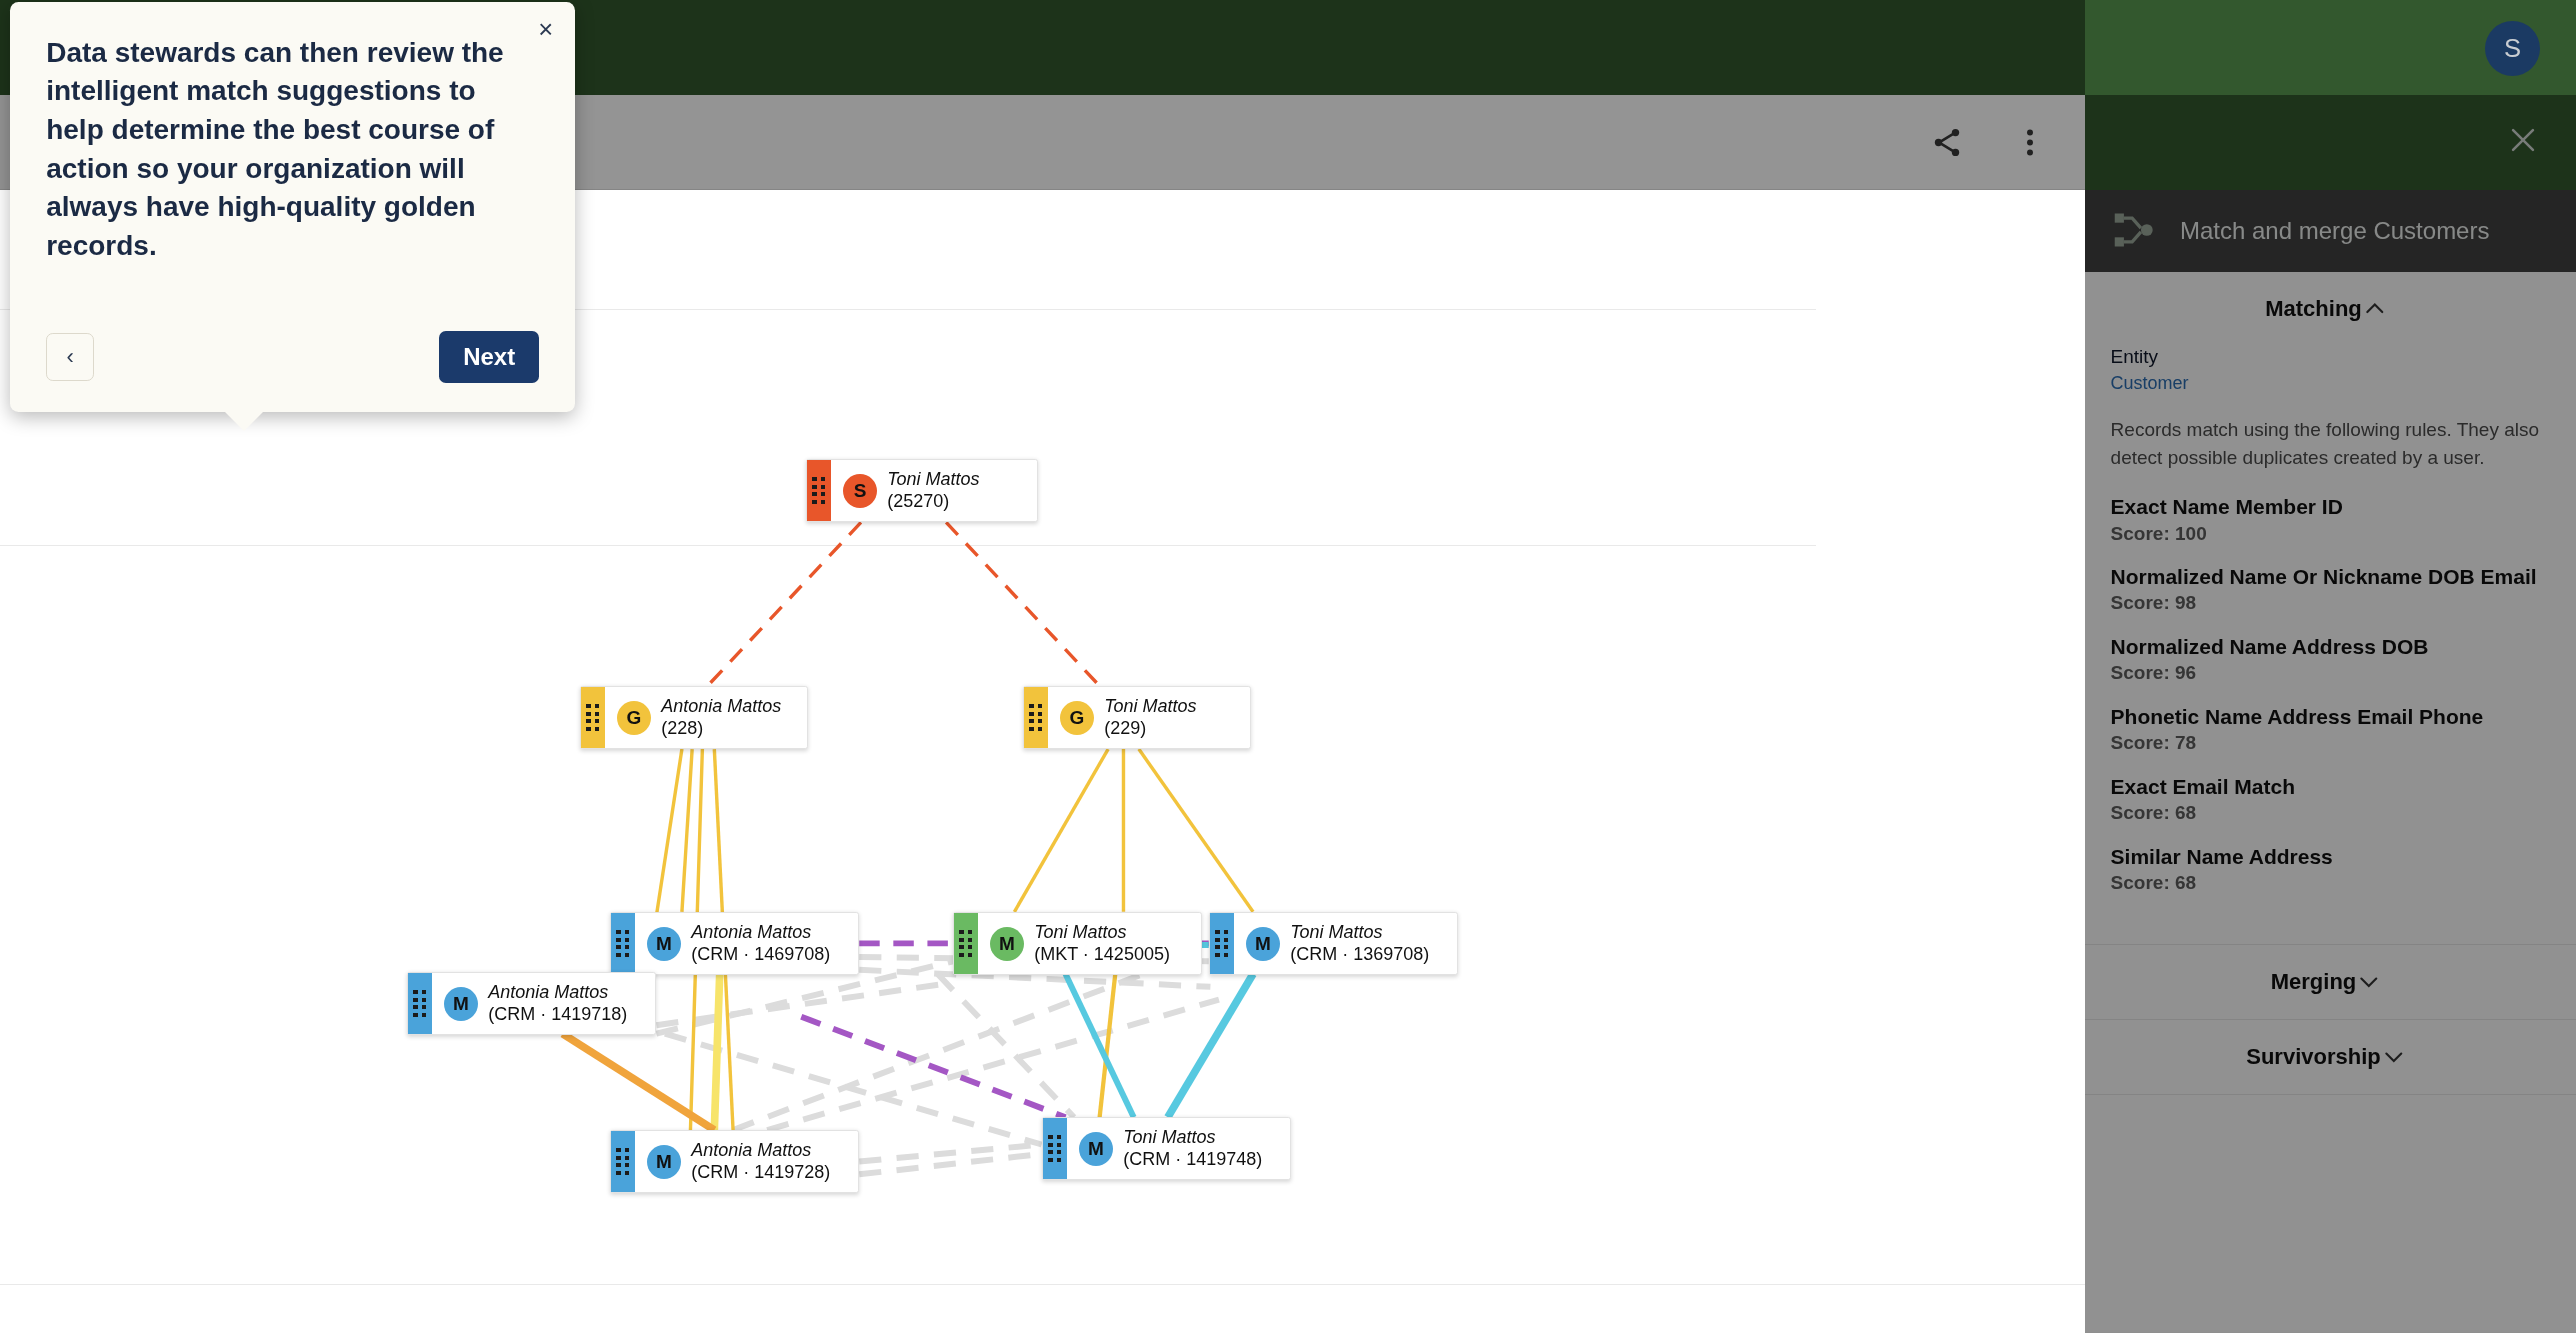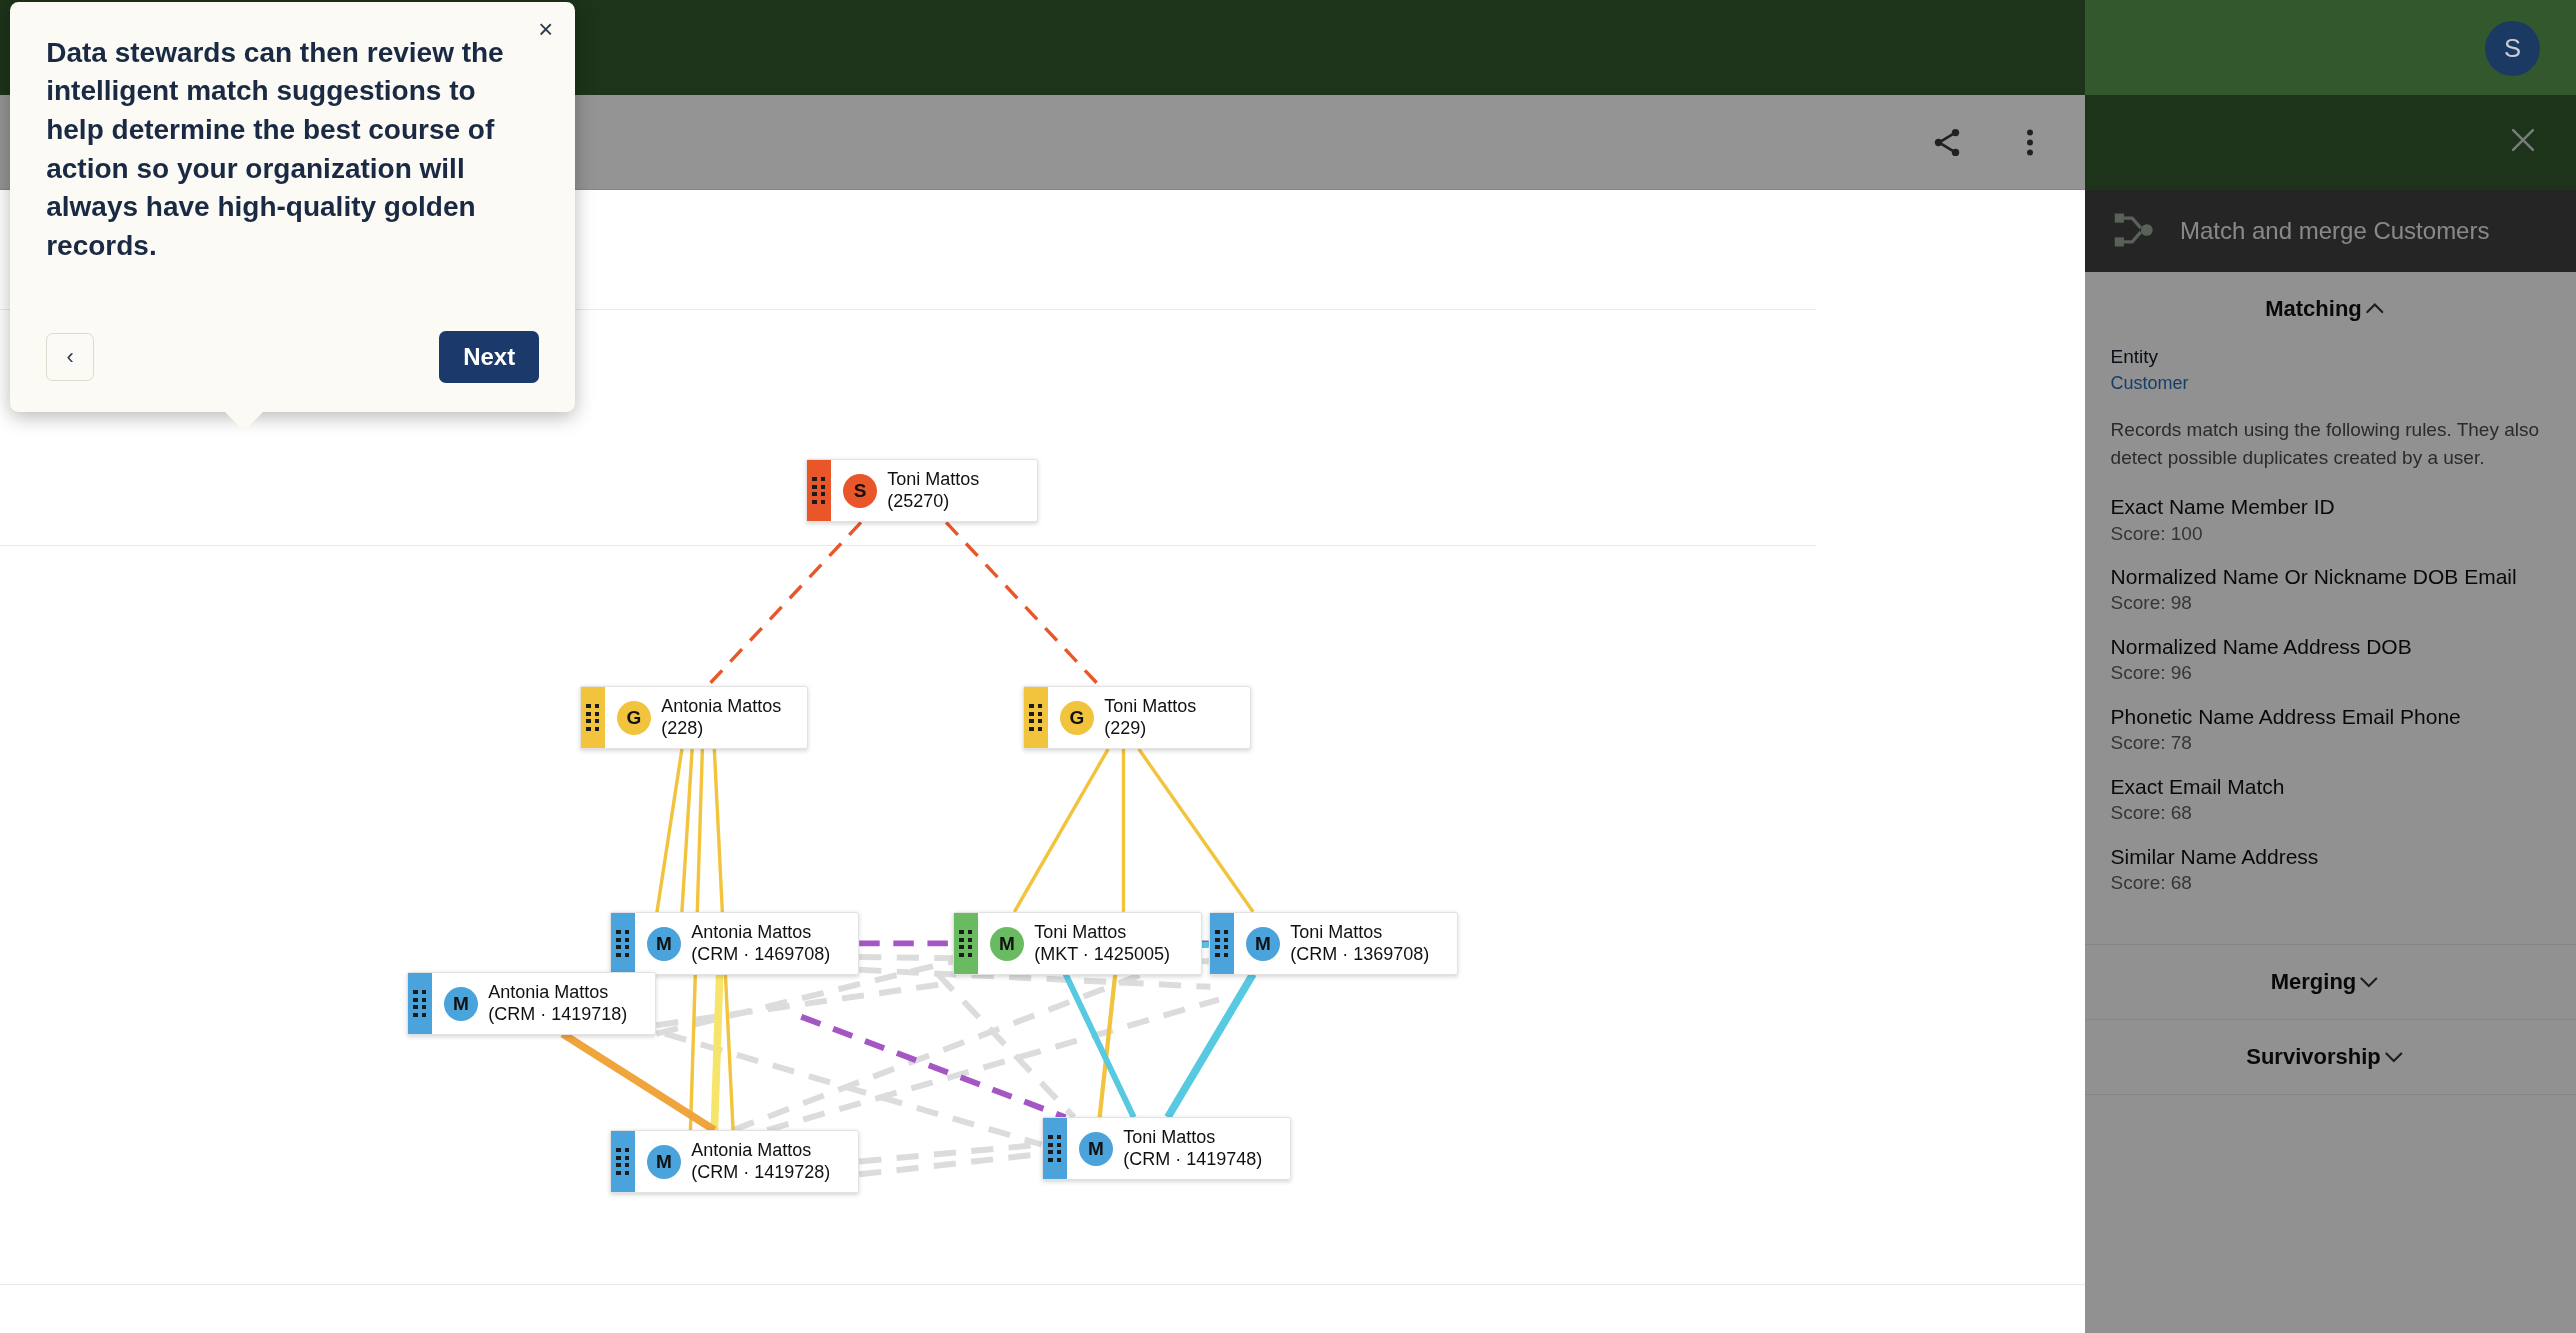--- a/index.html
+++ b/index.html
@@ -85,21 +85,21 @@
   }
   .grip-dots { display: grid; grid-template-columns: 5.1px 5.1px; grid-gap: 3.4px; }
   .grip-dots i { width: 4.3px; height: 4.3px; background: #1b1b1b; display: block; }
   .node-avatar {
     width: 34px; height: 34px; border-radius: 50%;
     margin-left: 12px; flex: 0 0 34px;
     display: flex; align-items: center; justify-content: center;
     font-size: 19px; font-weight: 700; color: #111;
   }
   .node-text { margin-left: 10.2px; padding-right: 13.6px; line-height: 1.22; white-space: nowrap; }
-  .node-name { font-size: 18px; color: #111; }
+  .node-name { font-size: 18px; color: #111; font-style: italic; }
   .node-sub { font-size: 18px; color: #111; }
 
   
   .rightpanel {
     position: absolute; right: 0; top: 95px; width: 491px; height: 1238px;
     background: #f7f7f7;
   }
   .rp-header {
     position: absolute; left: 0; top: 0; width: 491px; height: 95px;
     background: #33582e;
@@ -118,21 +118,21 @@
   .accordion-section { border-bottom: 0.9px solid #e3e3e3; }
   .acc-head {
     display: flex; align-items: center; justify-content: center;
     padding: 24px 34px 24px 25.6px; cursor: pointer;
   }
   .acc-title { font-size: 22px; font-weight: 700; color: #111; }
   .acc-body { padding: 0 25.6px 29px 25.6px; }
   .entity-label { font-size: 19px; color: #0f172a; margin-bottom: 5.1px; }
   .entity-value { font-size: 18px; color: #2b6cb0; cursor: pointer; margin-bottom: 22px; }
   .rules-desc { font-size: 19px; color: #4a4a4a; line-height: 1.45; margin-bottom: 24px; }
-  .rule { margin-bottom: 20.5px; }
+  .rule { margin-bottom: 20.5px; font-weight: bold; }
   .rule-name { font-size: 21px; color: #111; margin-bottom: 3.4px; }
   .rule-score { font-size: 19px; color: #5c5c5c; }
   .chev { width: 25.6px; height: 25.6px; display:block; }
 
   
   .rp-dim {
     position: absolute; left: 0; top: 0; width: 491px; height: 1238px;
     background: rgba(0,0,0,0.42); pointer-events: none;
   }
 

